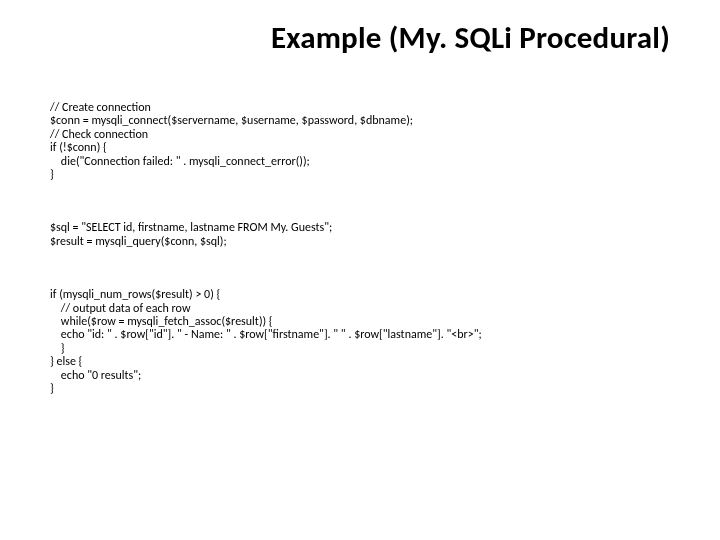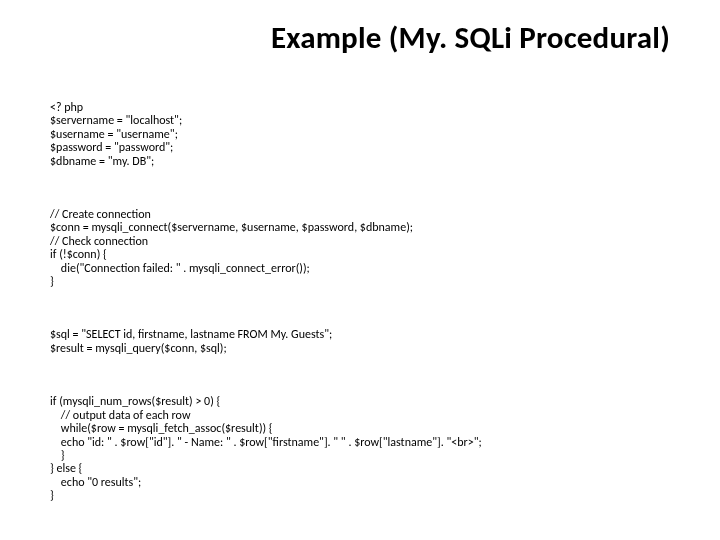--- a/index.html
+++ b/index.html
@@ -37,25 +37,20 @@
     .code-block:last-child {
       margin-bottom: 0;
     }
   </style>
 </head>
 <body>
 
 <h1 class="title">Example (My. SQLi Procedural)</h1>
 
 <div class="code-area">
-  <div class="code-block">&lt;? php
-$servername = "localhost";
-$username = "username";
-$password = "password";
-$dbname = "my. DB";</div>
   <div class="code-block">// Create connection
 $conn = mysqli_connect($servername, $username, $password, $dbname);
 // Check connection
 if (!$conn) {
     die("Connection failed: " . mysqli_connect_error());
 }</div>
   <div class="code-block">$sql = "SELECT id, firstname, lastname FROM My. Guests";
 $result = mysqli_query($conn, $sql);</div>
   <div class="code-block">if (mysqli_num_rows($result) &gt; 0) {
     // output data of each row

